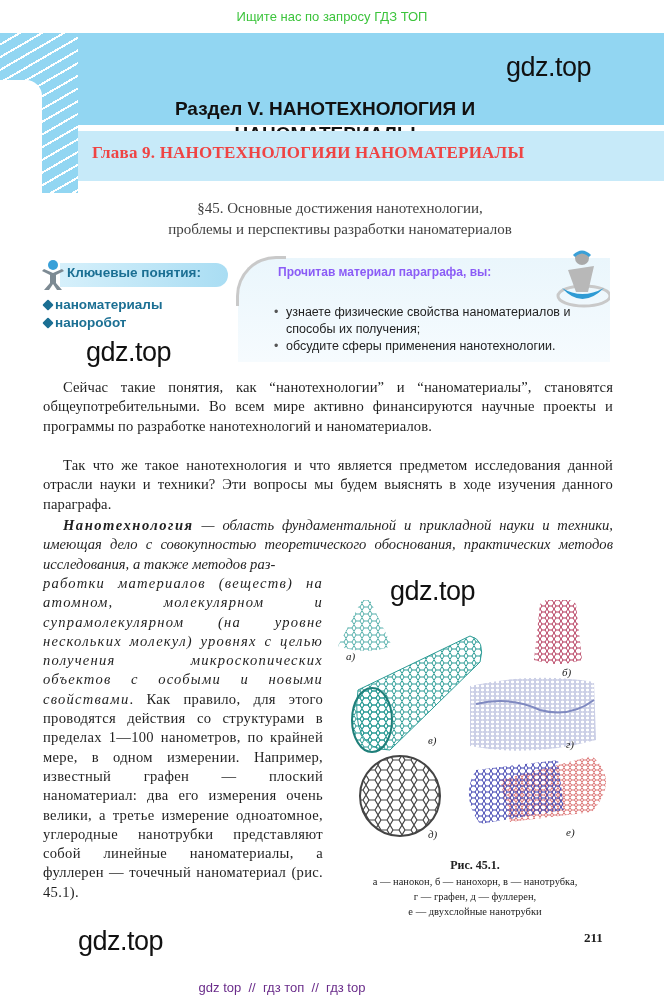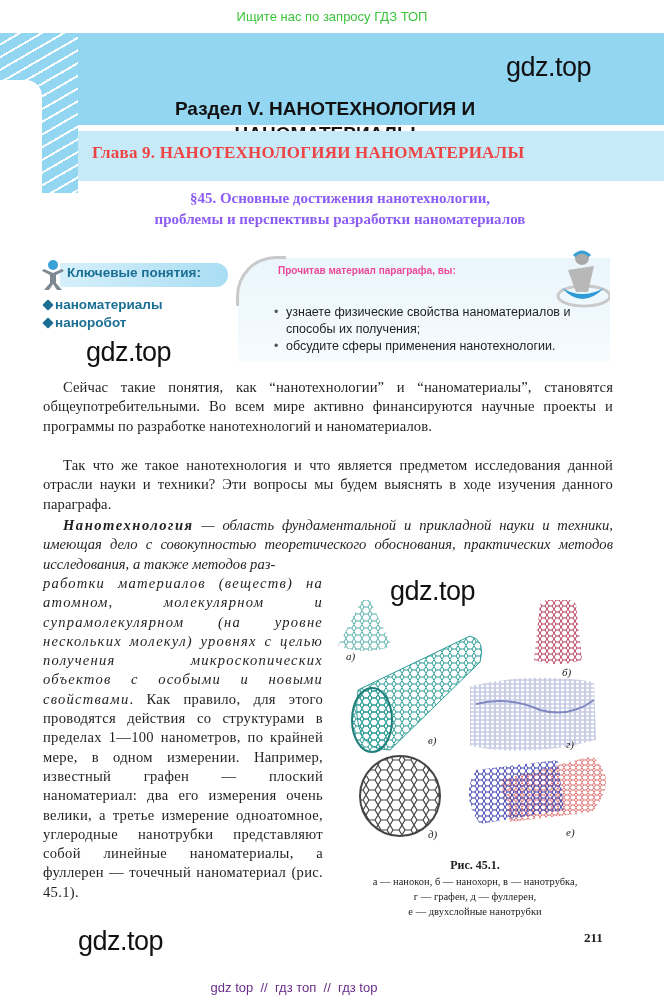--- a/index.html
+++ b/index.html
@@ -33,22 +33,22 @@
     position: absolute; left: 78px; top: 131px; width: 586px; height: 50px;
     background: #c7eaf9;
   }
   .chapter-title {
     position: absolute; left: 92px; top: 143px;
     font-family: Liberation Serif, serif; font-weight: bold;
     font-size: 17px; color: #ef4444; letter-spacing: 0.2px;
   }
 
   .paragraph-title {
-    position: absolute; left: 60px; top: 188px; width: 560px; text-align: center;
-    font-weight: bold; font-size: 15px; line-height: 21px; color: #8b5cf6;
+    position: absolute; left: 60px; top: 198px; width: 560px; text-align: center;
+    font-weight: normal; font-size: 15px; line-height: 21px; color: #404040;
   }
 
   .key-header {
     position: absolute; left: 40px; top: 259px; width: 188px; height: 30px;
   }
   .key-pill {
     position: absolute; left: 20px; top: 4px; width: 168px; height: 24px;
     background: linear-gradient(90deg, #d6f0fb 0%, #a9ddf3 100%);
     border-top-right-radius: 14px; border-bottom-right-radius: 14px;
   }
@@ -73,21 +73,21 @@
     background: linear-gradient(180deg, #eaf6fc 0%, #f6fbfe 100%);
     border-radius: 34px 0 0 0;
   }
   .goals-arc {
     position: absolute; left: 236px; top: 256px; width: 50px; height: 50px;
     border-left: 3px solid #c9c9c9; border-top: 3px solid #c9c9c9; border-radius: 40px 0 0 0;
   }
   .goals-header {
     position: absolute; left: 278px; top: 265px;
     font-family: "Liberation Sans", sans-serif; font-weight: bold;
-    font-size: 10px; color: #ec4899;
+    font-size: 12px; color: #8b5cf6;
   }
   .goals-list { position: absolute; left: 274px; top: 304px; width: 336px; list-style: none; }
   .goals-list li {
     font-family: "Liberation Sans", sans-serif; font-size: 12.5px; line-height: 17px;
     color: #222; padding-left: 12px; position: relative;
   }
   .goals-list li::before {
     content: "•"; position: absolute; left: 0; top: 0; color: #555;
   }
   .goals-figure { position: absolute; left: 554px; top: 248px; width: 56px; height: 62px; }
@@ -120,21 +120,21 @@
   .fig-caption {
     position: absolute; left: 330px; top: 856px; width: 290px; text-align: center;
     font-size: 10.5px; line-height: 15px; color: #222;
   }
   .fig-caption .cap-title { font-weight: bold; font-size: 12px; line-height: 18px; }
   .page-number {
     position: absolute; left: 584px; top: 930px; font-size: 13px; font-weight: bold; color: #222;
   }
   .bottom-links {
     position: absolute; left: 0; top: 980px; width: 564px; text-align: center;
-    font-family: "Liberation Sans", sans-serif; font-size: 13px; color: #6a2c8a; margin-left: 12px;
+    font-family: "Liberation Sans", sans-serif; font-size: 13px; color: #6a2c8a;
   }
 </style>
 </head>
 <body>
 
 <div class="top-banner">Ищите нас по запросу ГДЗ ТОП</div>
 
 <div class="section-band"></div>
 <div class="stripes"></div>
 <div class="white-notch"></div>

